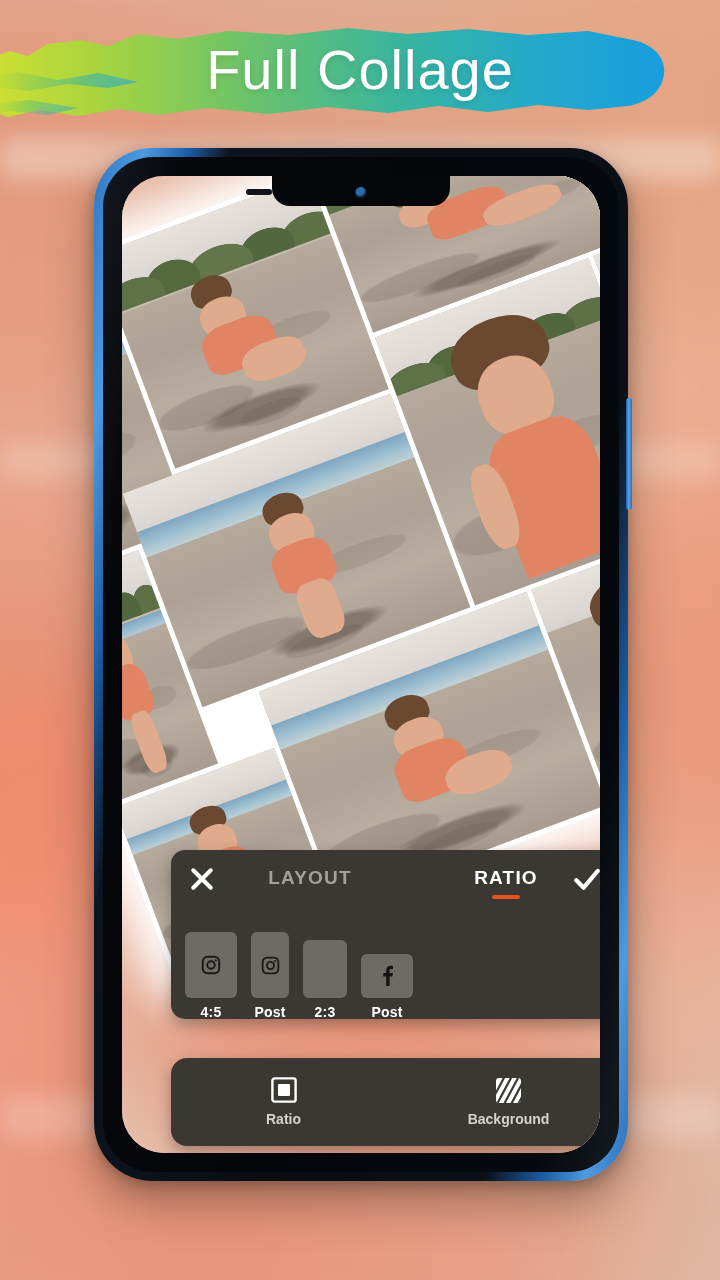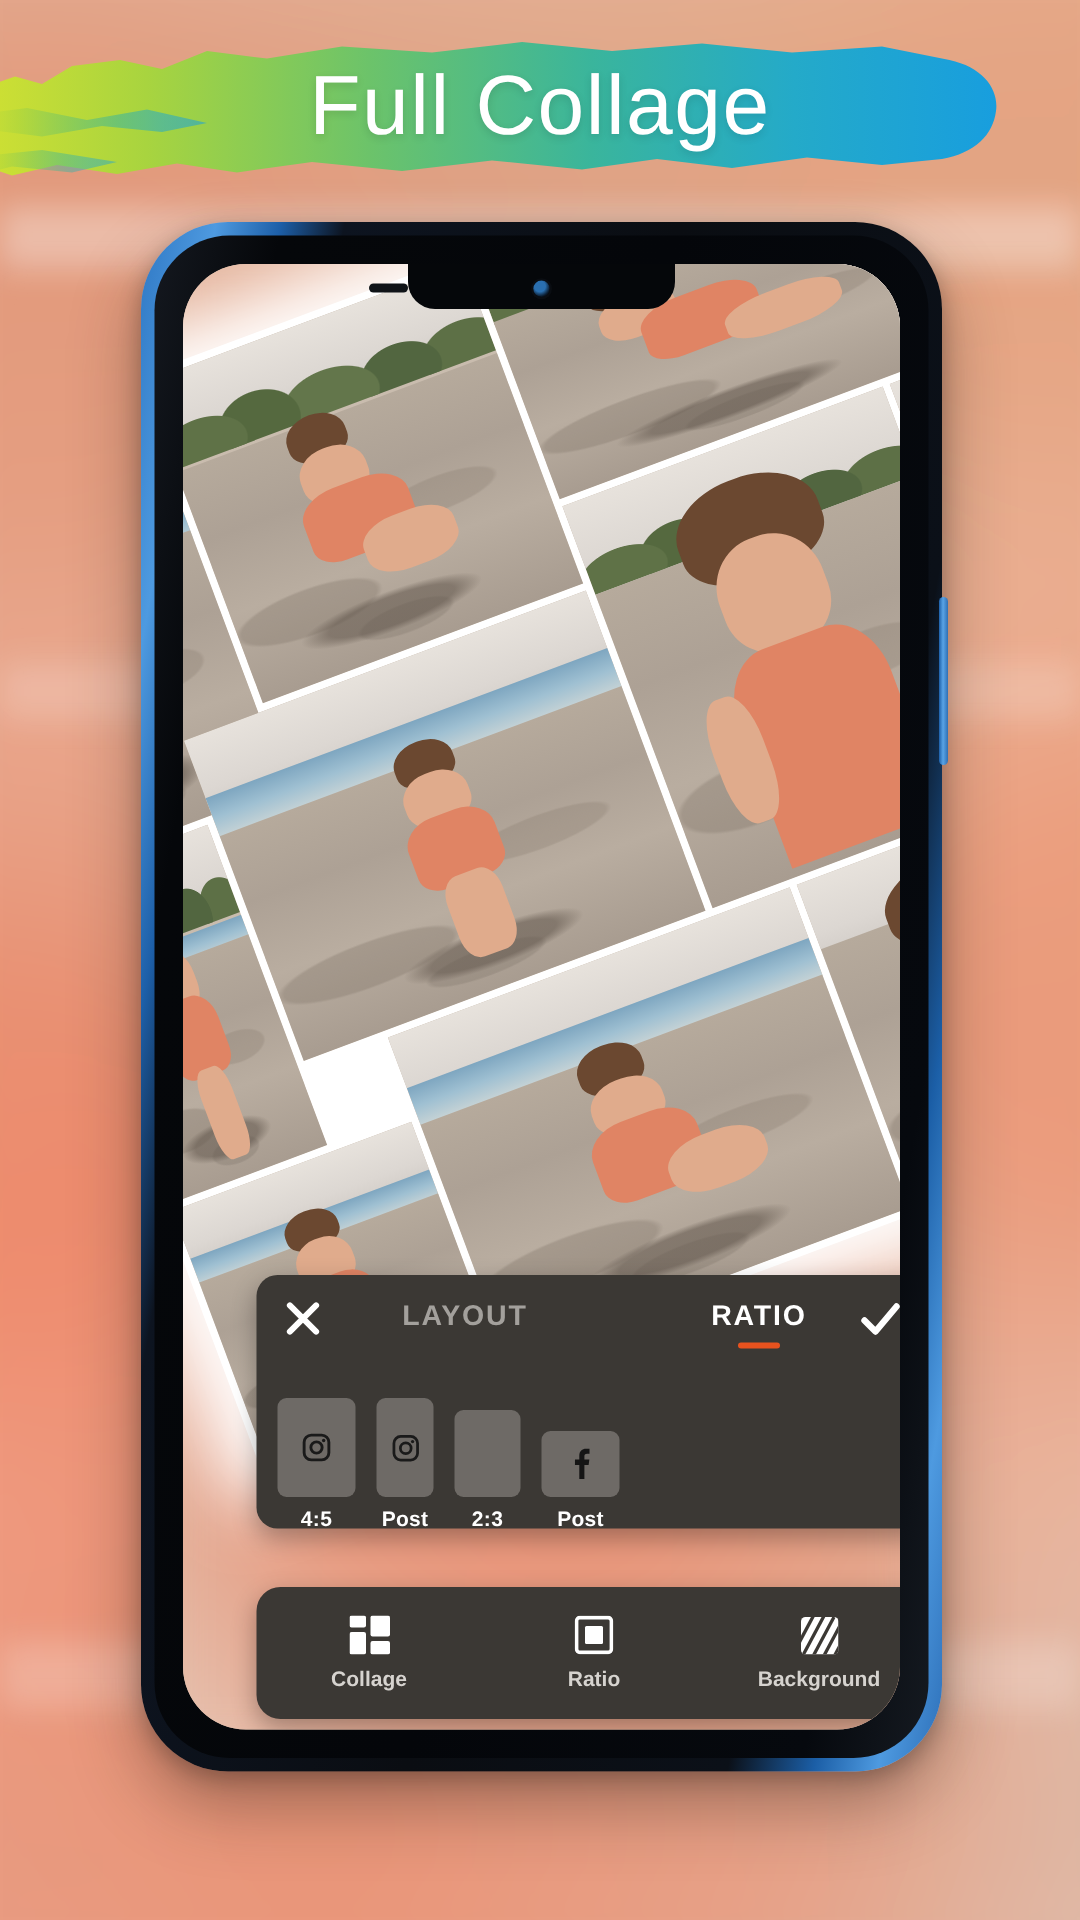--- a/index.html
+++ b/index.html
@@ -460,31 +460,20 @@
                          L7.2 8 L4.3 8 L4.3 11.6 L7.2 11.6 L7.2 21 Z" fill="#151515"></path>
               </svg>
             </div>
             <div class="ratio-label">Post</div>
           </div>
         </div>
       </div>
 
       <div id="toolbar">
 
-        <div class="tool">
-          <div class="tool-ico">
-            <svg width="27" height="26" viewBox="0 0 27 26">
-              <rect x="0" y="0" width="11" height="8" rx="1.4" fill="#fff"></rect>
-              <rect x="0" y="11" width="11" height="15" rx="1.4" fill="#fff"></rect>
-              <rect x="14" y="0" width="13" height="14" rx="1.4" fill="#fff"></rect>
-              <rect x="14" y="17" width="13" height="9" rx="1.4" fill="#fff"></rect>
-            </svg>
-          </div>
-          <div class="tool-label">Collage</div>
-        </div>
 
 
         <div class="tool">
           <div class="tool-ico">
             <svg width="26" height="26" viewBox="0 0 26 26">
               <rect x="1.4" y="1.4" width="23.2" height="23.2" rx="2.2" fill="none" stroke="#fff" stroke-width="2.4"></rect>
               <rect x="7" y="7" width="12" height="12" rx="1" fill="#fff"></rect>
             </svg>
           </div>
           <div class="tool-label">Ratio</div>

